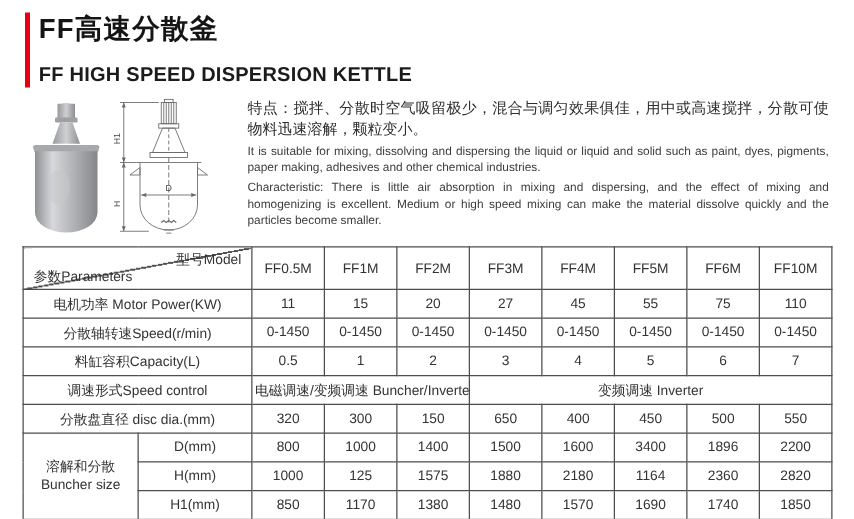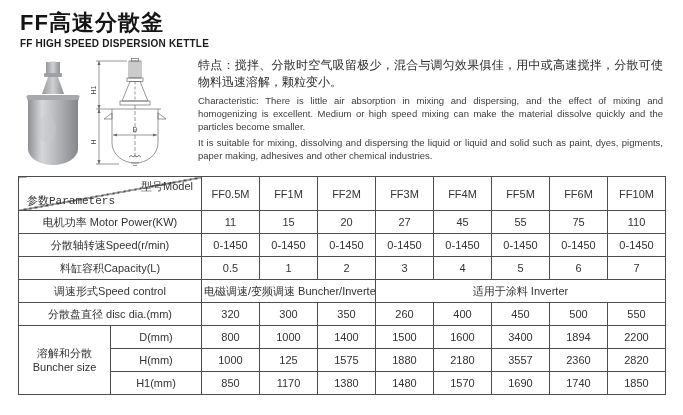--- a/index.html
+++ b/index.html
@@ -1,23 +1,23 @@
 <!DOCTYPE html>
 <html><head>
 <meta charset="utf-8">
 <style>
   * { margin:0; padding:0; box-sizing:border-box; }
   html,body { width:683px; height:415px; background:#ffffff; overflow:hidden;
     font-family:"Liberation Sans","DejaVu Sans",sans-serif; color:#333; }
 
   
-  .page-header { margin:10px 0 0 20px; display:flex;flex-direction:column; }
+  .page-header { margin:10px 0 0 20px; display:flex; }
   .accent-bar { width:4px; background:#e60014; margin-right:7px; }
   .title-zh { font-size:22px; font-weight:bold; color:#151515; letter-spacing:1px; line-height:26px; }
-  .title-en { font-size:10px; font-weight:bold; color:#1b1b1b; letter-spacing:.2px; margin-top:2px; }
+  .title-en { font-size:16px; font-weight:bold; color:#1b1b1b; letter-spacing:.2px; margin-top:16px; }
 
   
   .content { display:flex; margin:8px 20px 0 20px; }
   .figures { width:168px; flex:0 0 168px; display:flex; align-items:flex-start; }
   .figures svg { display:block; }
   .desc { flex:1; padding-left:10px; }
   .desc .zh { font-size:12px; line-height:17px; color:#2e2e2e; text-align:justify; }
   .desc .en { font-size:9.5px; line-height:13px; color:#3c3c3c; text-align:justify; margin-top:3px; }
   .desc p + p { margin-top:0; }
 
@@ -27,21 +27,21 @@
   table.spec td, table.spec th { border:1px solid #4d4d4d; text-align:center; vertical-align:middle;
     height:23px; padding:0 2px; font-weight:normal; overflow:hidden; white-space:nowrap; }
   table.spec tr.hdr th { height:34px; font-size:11px; }
   td.rowlabel { text-align:left; padding-left:20px; }
   td.group { text-align:left; padding-left:20px; line-height:14px; white-space:normal; }
   th.corner { position:relative; padding:0;
     background:linear-gradient(to bottom right,
       transparent calc(50% - 0.7px), #4d4d4d calc(50% - 0.7px),
       #4d4d4d calc(50% + 0.7px), transparent calc(50% + 0.7px)); }
   th.corner .c-tr { position:absolute; top:2px; right:8px; font-size:11px; }
-  th.corner .c-bl { position:absolute; bottom:2px; left:8px; font-size:11px;font-family:Liberation Mono, monospace; }
+  th.corner .c-bl { position:absolute; bottom:2px; left:8px; font-size:11px; }
 
   .dim-label { font-size:7px; fill:#444; font-family:"Liberation Sans","DejaVu Sans",sans-serif; }
 </style>
 </head>
 <body>
 
 <div class="page-header">
   <div class="accent-bar"></div>
   <div>
     <div class="title-zh">FF高速分散釜</div>
@@ -107,22 +107,22 @@
 
       <line x1="24" y1="78" x2="68" y2="78"></line>
       <path d="M24,78 l4,-1.6 l0,3.2 Z M68,78 l-4,-1.6 l0,3.2 Z" fill="#6a6a6a" stroke="none"></path>
       <text class="dim-label" x="46" y="75" text-anchor="middle" stroke="none">D</text>
       <path d="M42,106 h8 M44,108.5 h4"></path>
     </svg>
   </div>
 
   <div class="desc">
     <p class="zh">特点：搅拌、分散时空气吸留极少，混合与调匀效果俱佳，用中或高速搅拌，分散可使物料迅速溶解，颗粒变小。</p>
+    <p class="en">It is suitable for mixing, dissolving and dispersing the liquid or liquid and solid such as paint, dyes, pigments, paper making, adhesives and other chemical industries.</p>
     <p class="en">Characteristic: There is little air absorption in mixing and dispersing, and the effect of mixing and homogenizing is excellent. Medium or high speed mixing can make the material dissolve quickly and the particles become smaller.</p>
-    <p class="en">It is suitable for mixing, dissolving and dispersing the liquid or liquid and solid such as paint, dyes, pigments, paper making, adhesives and other chemical industries.</p>
   </div>
 </div>
 
 <table class="spec">
   <colgroup>
     <col style="width:92px">
       <col style="width:91px">
     <col span="8" style="width:58px">
   </colgroup>
   <tbody>
@@ -169,56 +169,56 @@
         <td>2</td>
         <td>3</td>
         <td>4</td>
         <td>5</td>
         <td>6</td>
         <td>7</td>
       </tr>
       <tr>
         <td class="rowlabel" colspan="2">调速形式Speed control</td>
         <td colspan="3">电磁调速/变频调速 Buncher/Inverter</td>
-        <td colspan="5">适用于涂料 Inverter</td>
+        <td colspan="5">变频调速 Inverter</td>
       </tr>
       <tr>
         <td class="rowlabel" colspan="2">分散盘直径 disc dia.(mm)</td>
         <td>320</td>
         <td>300</td>
-        <td>350</td>
-        <td>260</td>
+        <td>150</td>
+        <td>650</td>
         <td>400</td>
         <td>450</td>
         <td>500</td>
         <td>550</td>
       </tr>
       <tr>
         <td class="rowlabel group" rowspan="3">
           <div>溶解和分散</div>
           <div>Buncher size</div>
         </td>
         <td>D(mm)</td>
         <td>800</td>
         <td>1000</td>
         <td>1400</td>
         <td>1500</td>
         <td>1600</td>
         <td>3400</td>
-        <td>1894</td>
+        <td>1896</td>
         <td>2200</td>
       </tr>
       <tr>
         <td>H(mm)</td>
         <td>1000</td>
         <td>125</td>
         <td>1575</td>
         <td>1880</td>
         <td>2180</td>
-        <td>3557</td>
+        <td>1164</td>
         <td>2360</td>
         <td>2820</td>
       </tr>
       <tr>
         <td>H1(mm)</td>
         <td>850</td>
         <td>1170</td>
         <td>1380</td>
         <td>1480</td>
         <td>1570</td>

